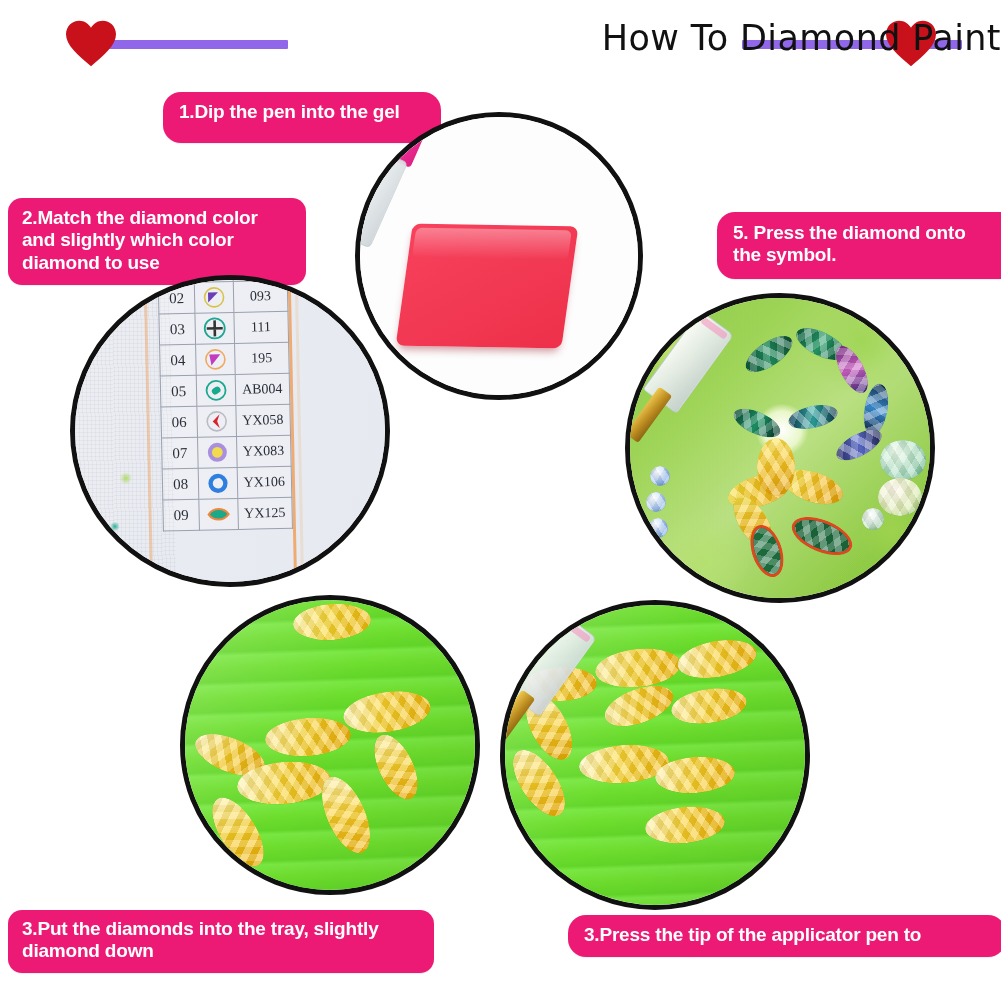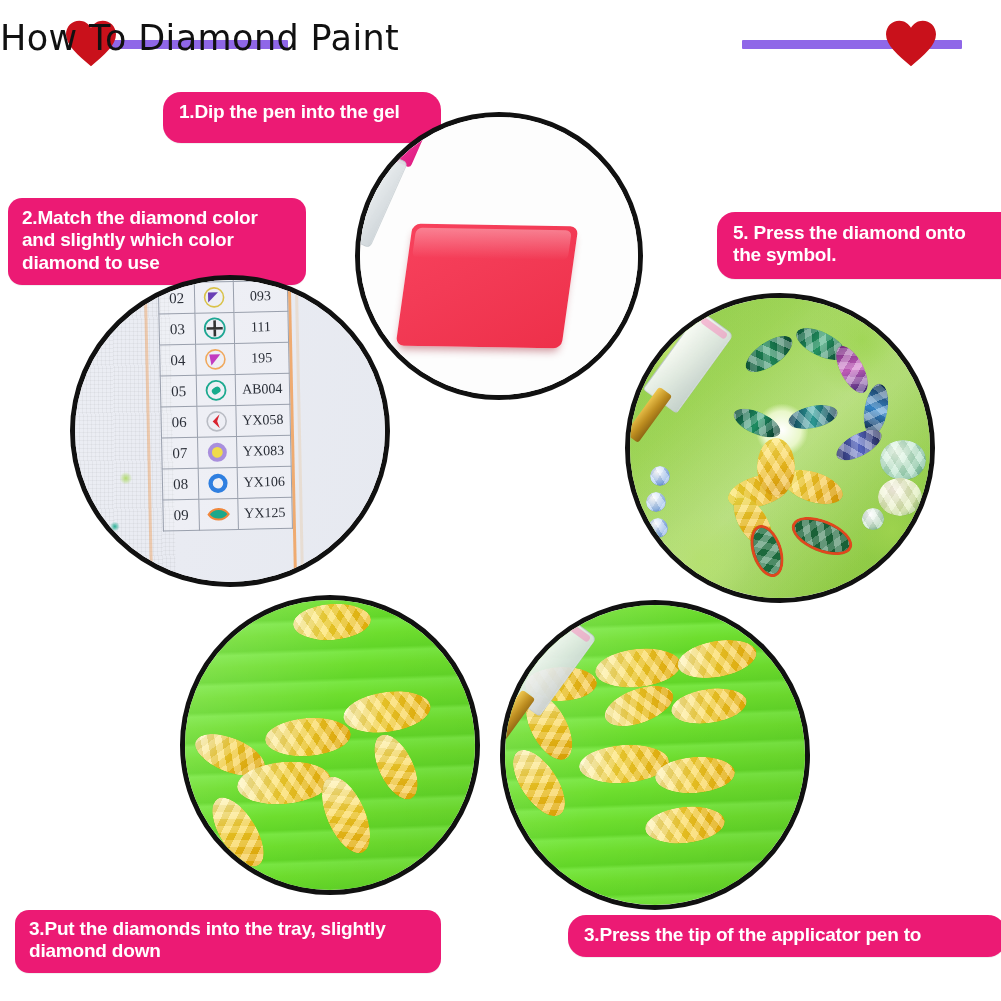--- a/index.html
+++ b/index.html
@@ -4,37 +4,37 @@
 <style>
   html,body{margin:0;padding:0;background:#ffffff;}
   body{width:1001px;height:1001px;position:relative;overflow:hidden;
        font-family:"Liberation Sans", sans-serif;}
 
   
   .hdr{position:absolute;left:0;top:0;width:1001px;height:88px;}
   .hdr .rule{position:absolute;top:40px;height:9px;background:#8f67e8;border-radius:1px;}
   .hdr .rule.left{left:78px;width:210px;}
   .hdr .rule.right{left:742px;width:220px;}
-  .hdr .title{position:absolute;left:0;top:18px;width:1001px;text-align:left;
+  .hdr .title{position:absolute;left:0;top:18px;width:1001px;text-align:right;
        font-size:35px;color:#111;letter-spacing:.4px;font-family:"DejaVu Sans", sans-serif;}
   .heart{position:absolute;width:54px;height:50px;}
   .heart.h1{left:64px;top:18px;}
   .heart.h2{left:884px;top:18px;}
   .heart svg{display:block;width:100%;height:100%;}
 
   
   .lbl{position:absolute;background:#ec1a74;color:#fff;border-radius:16px;
        font-weight:700;line-height:1.18;letter-spacing:-.2px;
        box-shadow:0 1px 0 rgba(0,0,0,.06);
        font-family:"Liberation Sans", sans-serif;}
   .lbl span{display:block;}
   .l1{left:163px;top:92px;width:248px;padding:9px 14px 20px 16px;font-size:19px;border-radius:18px;}
   .l2{left:8px;top:198px;width:272px;padding:9px 12px 11px 14px;font-size:19px;border-radius:14px;}
   .l5{left:717px;top:212px;width:277px;padding:10px 12px 12px 16px;font-size:19px;border-radius:18px;}
-  .l3{left:15px;top:910px;width:400px;padding:8px 12px 10px 14px;font-size:19px;border-radius:14px;}
+  .l3{left:8px;top:910px;width:400px;padding:8px 12px 10px 14px;font-size:19px;border-radius:14px;}
   .l4{left:568px;top:915px;width:410px;padding:9px 12px 11px 16px;font-size:19px;border-radius:18px;}
 
   
   .bubble{position:absolute;border:5px solid #111;overflow:hidden;background:#fff;}
   .b1{left:355px;top:112px;width:278px;height:278px;border-radius:50%;}
   .b2{left:70px;top:275px;width:310px;height:302px;border-radius:50%;}
   .b5{left:625px;top:293px;width:300px;height:300px;border-radius:50%;}
   .b3{left:180px;top:595px;width:290px;height:290px;border-radius:50%;}
   .b4{left:500px;top:600px;width:300px;height:300px;border-radius:50%;}
   .bubble > .inner{position:absolute;left:0;top:0;width:100%;height:100%;}

